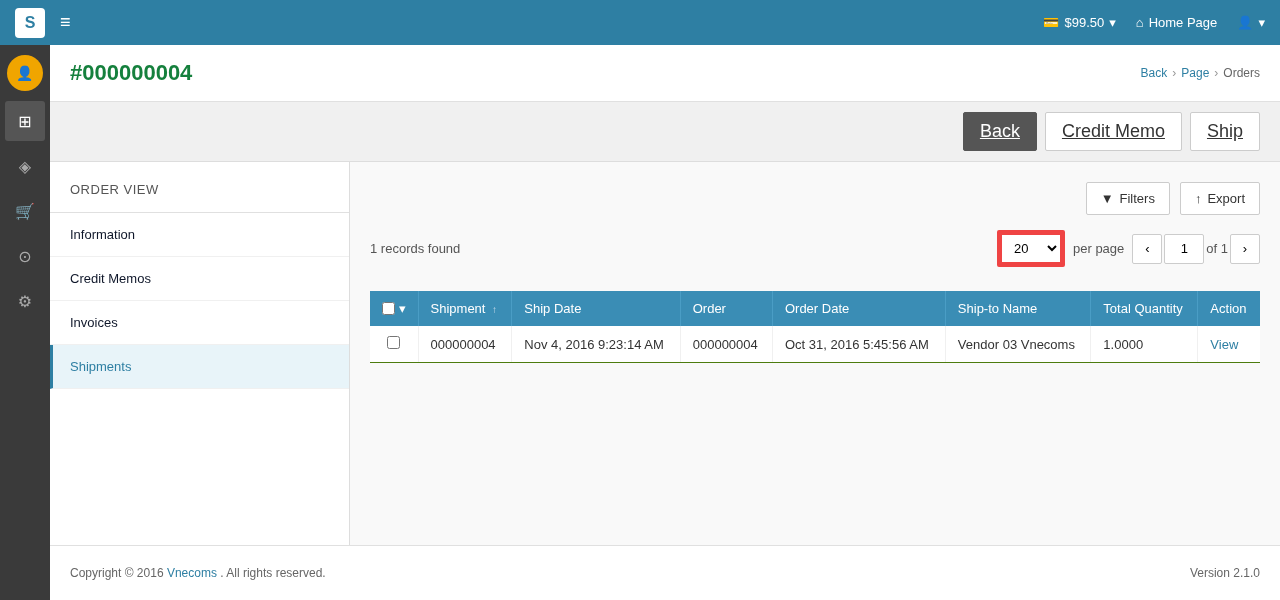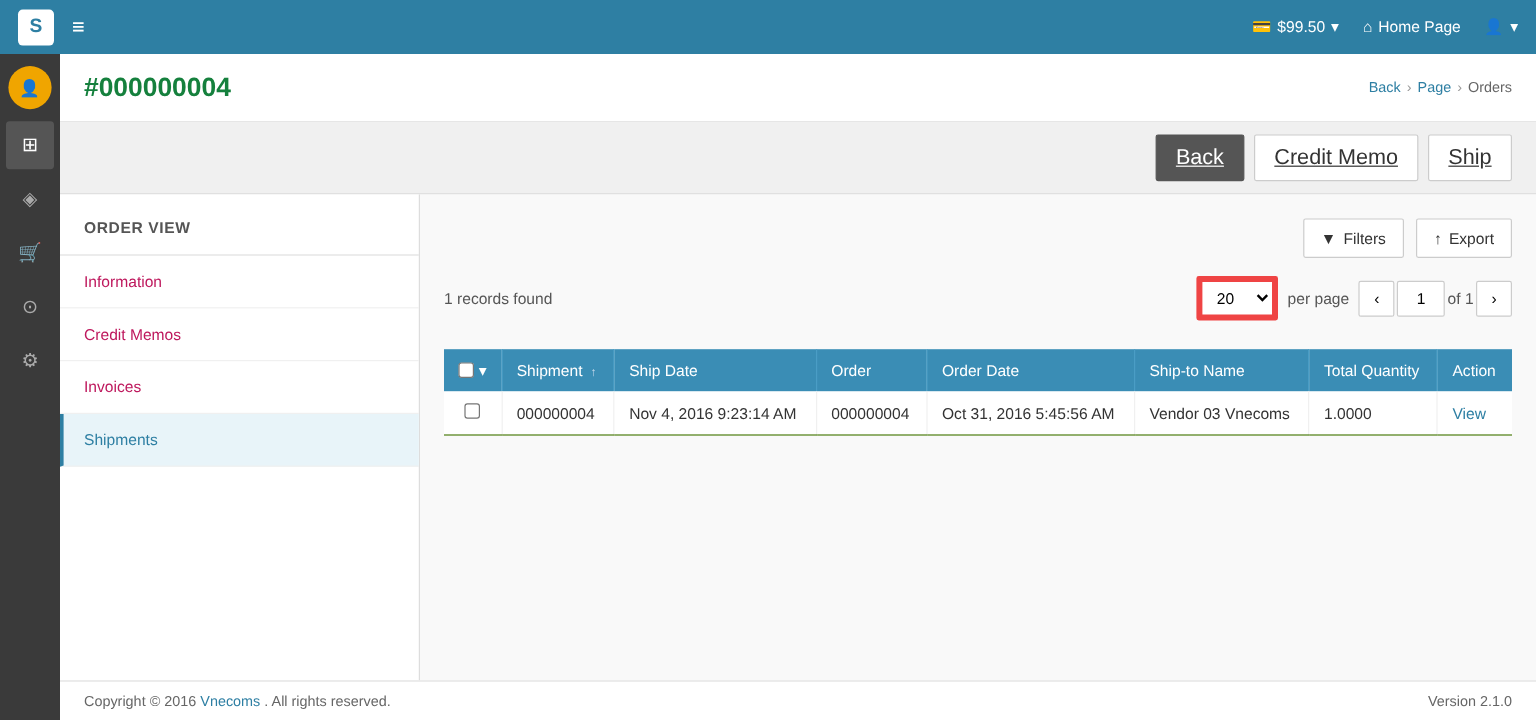--- a/index.html
+++ b/index.html
@@ -87,29 +87,29 @@
     .content-area { display: flex; flex: 1; }
 
     
     .left-panel {
       width: 300px; min-width: 300px;
       background: #fff;
       border-right: 1px solid #ddd;
       padding: 15px 0;
     }
     .order-view-title {
-      font-size: 13px; font-weight: bold; color: #555;
+      font-size: 13px; font-weight: normal; color: #555;
       padding: 5px 20px 15px;
       border-bottom: 1px solid #e0e0e0;
       letter-spacing: 0.5px;
     }
     .left-menu-item {
       padding: 14px 20px;
       cursor: pointer;
-      color: #be185d;
+      color: #0f172a;
       border-bottom: 1px solid #f0f0f0;
       font-size: 13px;
     }
     .left-menu-item.active {
       background: #e8f4f9;
       border-left: 3px solid #2e7fa3;
       padding-left: 17px;
       font-weight: normal;
       color: #2e7fa3;
     }
@@ -176,21 +176,21 @@
     .th-checkbox {
       display: flex; align-items: center; gap: 4px;
     }
     .sort-arrow { font-size: 10px; margin-left: 3px; color: #cde; }
     .action-link { color: #2e7fa3; text-decoration: none; cursor: pointer; }
 
     
     .footer {
       background: #fff;
       border-top: 1px solid #e0e0e0;
-      padding: 9px 20px;
+      padding: 20px 20px;
       display: flex;
       justify-content: space-between;
       align-items: center;
       font-size: 12px;
       color: #666;
     }
     .footer a { color: #2e7fa3; text-decoration: none; }
     .footer-version { color: #666; }
   </style>
 </head>

